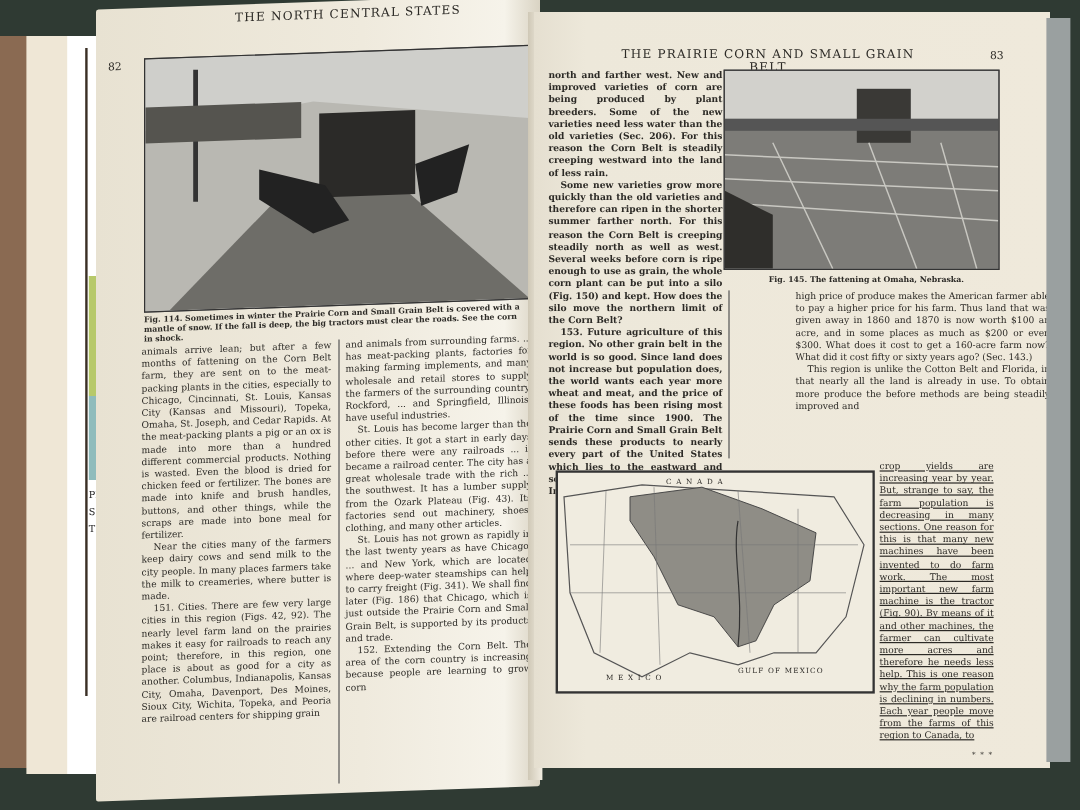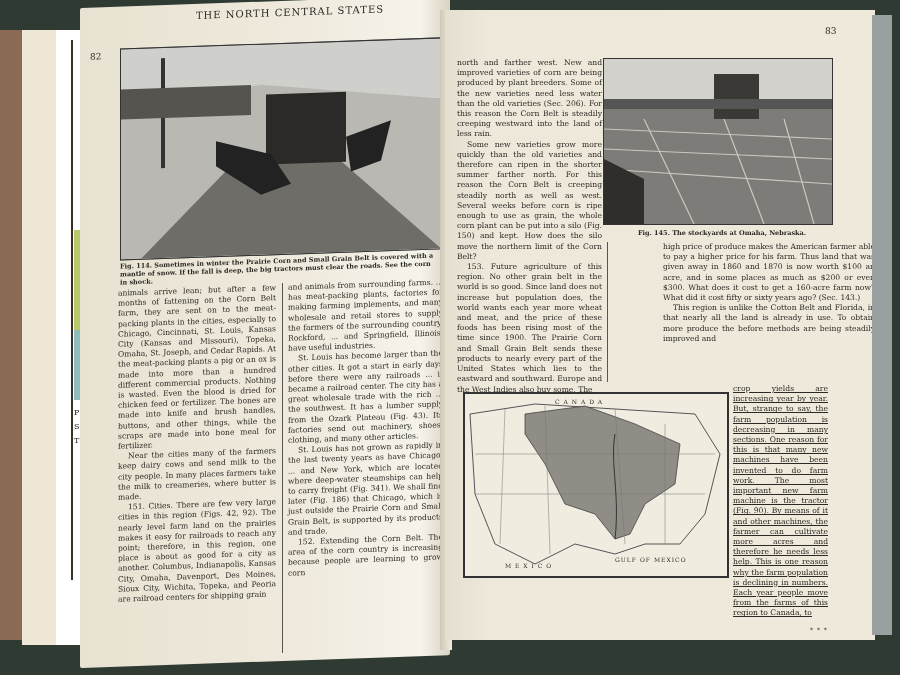--- a/index.html
+++ b/index.html
@@ -74,23 +74,24 @@
     <p class="noind">and animals from surrounding farms. ... has meat-packing plants, factories for making farming implements, and many wholesale and retail stores to supply the farmers of the surrounding country. Rockford, ... and Springfield, Illinois, have useful industries.</p>
     <p>St. Louis has become larger than the other cities. It got a start in early days before there were any railroads ... it became a railroad center. The city has a great wholesale trade with the rich ... the southwest. It has a lumber supply from the Ozark Plateau (Fig. 43). Its factories send out machinery, shoes, clothing, and many other articles.</p>
     <p>St. Louis has not grown as rapidly in the last twenty years as have Chicago, ... and New York, which are located where deep-water steamships can help to carry freight (Fig. 341). We shall find later (Fig. 186) that Chicago, which is just outside the Prairie Corn and Small Grain Belt, is supported by its products and trade.</p>
     <p>152. Extending the Corn Belt. The area of the corn country is increasing because people are learning to grow corn</p>
   </div>
 </div>
 
 <div class="spine"></div>
 
 <div class="page pageR">
-  <div class="pnum" style="left:380px;top:16px;">83</div>
+  <div class="running" style="left:60px;top:30px;width:270px;">THE PRAIRIE CORN AND SMALL GRAIN BELT</div>
+  <div class="pnum" style="left:380px;top:32px;">83</div>
 
-  <div class="col" style="left:12px;top:48px;width:145px;">
+  <div class="col" style="left:12px;top:48px;width:145px;font-weight:bold;">
     <p class="noind">north and farther west. New and improved varieties of corn are being produced by plant breeders. Some of the new varieties need less water than the old varieties (Sec. 206). For this reason the Corn Belt is steadily creeping westward into the land of less rain.</p>
     <p>Some new varieties grow more quickly than the old varieties and therefore can ripen in the shorter summer farther north. For this reason the Corn Belt is creeping steadily north as well as west. Several weeks before corn is ripe enough to use as grain, the whole corn plant can be put into a silo (Fig. 150) and kept. How does the silo move the northern limit of the Corn Belt?</p>
     <p>153. Future agriculture of this region. No other grain belt in the world is so good. Since land does not increase but population does, the world wants each year more wheat and meat, and the price of these foods has been rising most of the time since 1900. The Prairie Corn and Small Grain Belt sends these products to nearly every part of the United States which lies to the eastward and southward. Europe and the West Indies also buy some. The</p>
   </div>
 
   <div class="photo" style="left:158px;top:48px;width:228px;height:165px;">
     <svg width="228" height="165" viewBox="0 0 228 165">
       <rect width="228" height="165" fill="#7d7c78"></rect>
       <rect width="228" height="40" fill="#d2d1cc"></rect>
       <rect x="110" y="15" width="45" height="45" fill="#3a3936"></rect>
@@ -101,21 +102,21 @@
         <line x1="0" y1="110" x2="228" y2="125"></line>
         <line x1="40" y1="60" x2="90" y2="165"></line>
         <line x1="120" y1="60" x2="160" y2="165"></line>
         <line x1="180" y1="60" x2="210" y2="165"></line>
       </g>
       <polygon points="0,100 40,120 40,165 0,165" fill="#2f2e2b"></polygon>
     </svg>
   </div>
   <div class="cap" style="left:172px;top:219px;width:210px;text-align:center;">
     <span>Fig. 145.</span>
-    <span>The stockyards at Omaha, Nebraska.</span>
+    <span>The fattening at Omaha, Nebraska.</span>
   </div>
 
   <div class="rule" style="left:162px;top:232px;height:140px;"></div>
   <div class="col" style="left:170px;top:232px;width:212px;margin-left:48px;">
     <p class="noind">high price of produce makes the American farmer able to pay a higher price for his farm. Thus land that was given away in 1860 and 1870 is now worth $100 an acre, and in some places as much as $200 or even $300. What does it cost to get a 160-acre farm now? What did it cost fifty or sixty years ago? (Sec. 143.)</p>
     <p>This region is unlike the Cotton Belt and Florida, in that nearly all the land is already in use. To obtain more produce the before methods are being steadily improved and</p>
   </div>
 
   <div class="map" style="left:18px;top:382px;width:262px;height:182px;">
     <svg width="262" height="182" viewBox="0 0 262 182">

